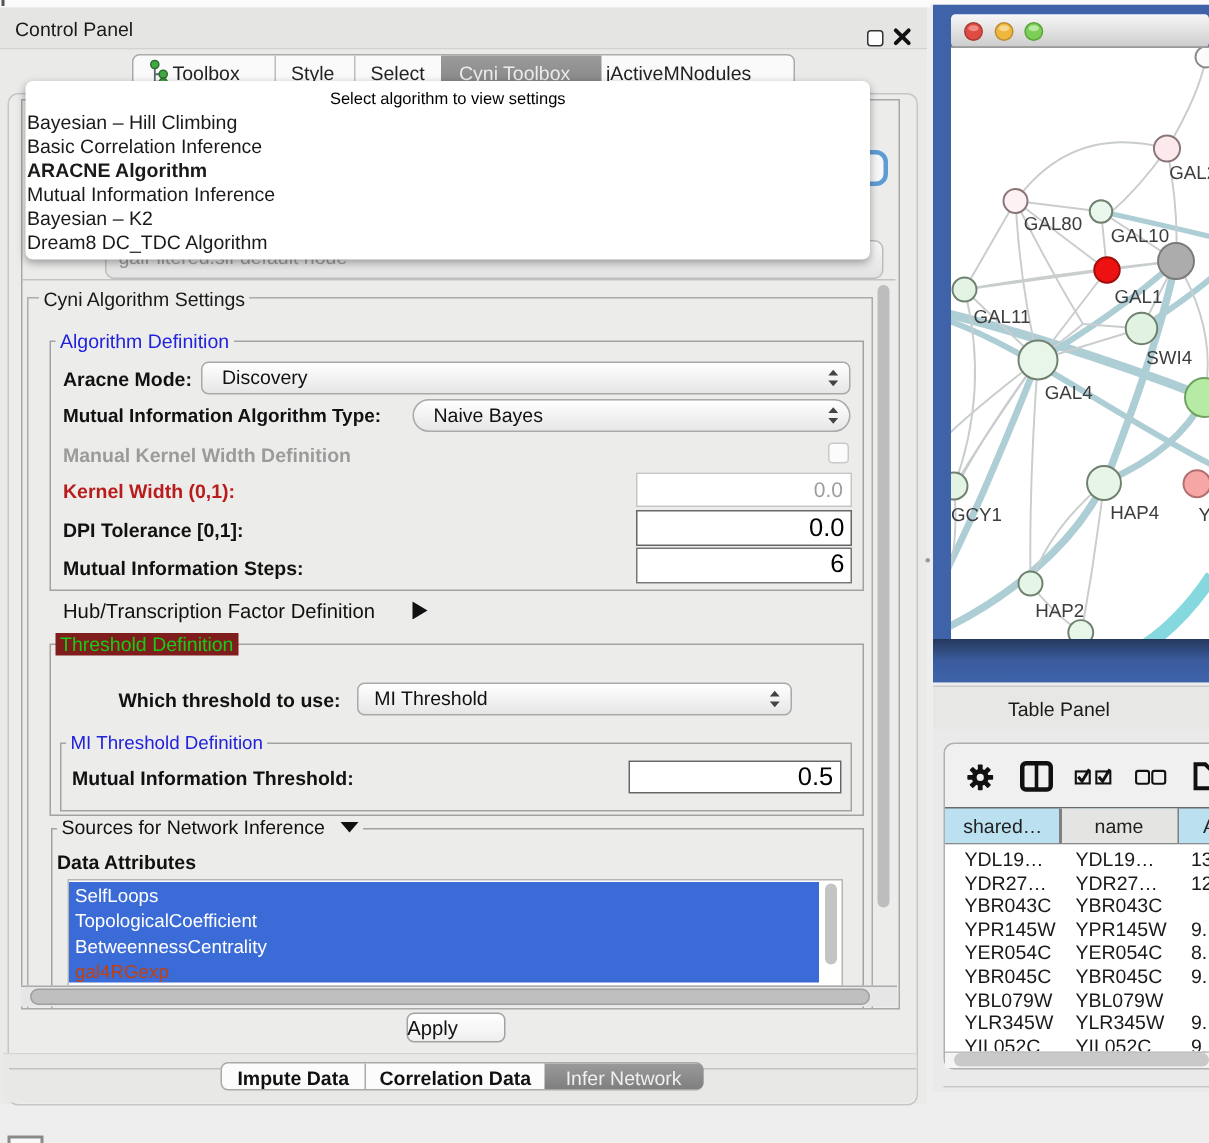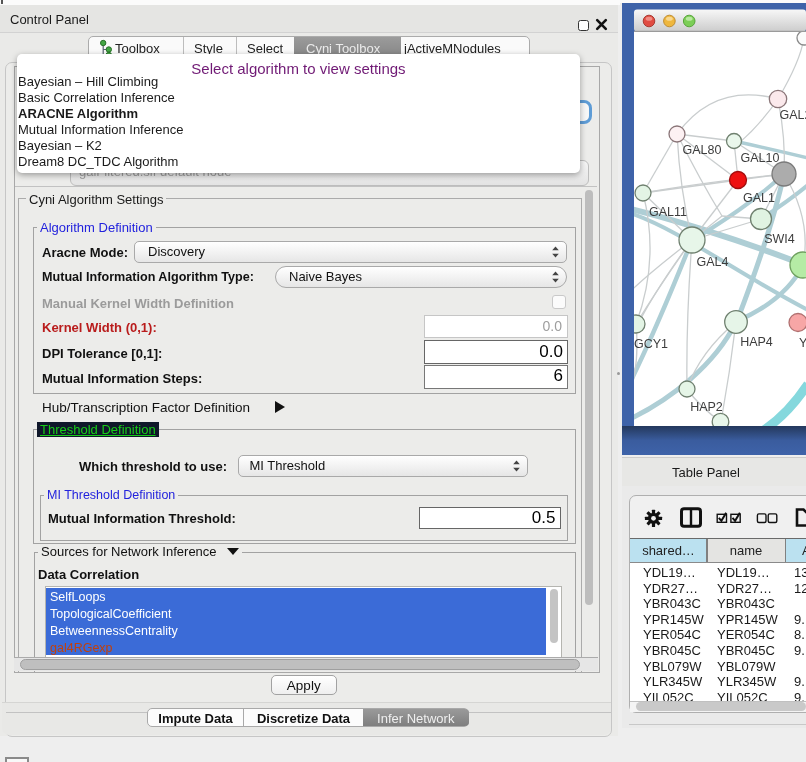--- a/index.html
+++ b/index.html
@@ -79,73 +79,73 @@
 <div class="abs" style="left:424px;top:339.5px;width:144px;height:24.5px;background:#FFF;border:1.6px solid #666;font-size:17px;color:#000;text-align:right;line-height:21px;padding-right:4px;box-sizing:border-box;">0.0</div>
 <div class="abs bold" style="left:42px;top:371px;font-size:13px;color:#111;">Mutual Information Steps:</div>
 <div class="abs" style="left:424px;top:365px;width:144px;height:23.5px;background:#FFF;border:1.4px solid #777;font-size:17px;color:#000;text-align:right;line-height:20.5px;padding-right:4px;box-sizing:border-box;">6</div>
 
 <div class="abs" style="left:42px;top:400px;font-size:13.5px;color:#111;">Hub/Transcription Factor Definition</div>
 <svg class="abs" style="left:274px;top:401px;" width="12" height="12" viewBox="0 0 12 12">
     <path d="M1 0 L11 6 L1 12 Z" fill="#111"></path>
   </svg>
 
 <div class="abs" style="left:33px;top:429px;width:541px;height:113px;border:1px solid #A2A2A2;"></div>
-<div class="abs" style="left:37px;top:429px;background:#0f172a;padding:0 3px;font-size:13px;color:#17CC17;margin-top:-7px;text-decoration:underline;">Threshold Definition</div>
+<div class="abs" style="left:37px;top:429px;background:#7f1d1d;padding:0 3px;font-size:13px;color:#17CC17;margin-top:-7px;">Threshold Definition</div>
 
 <div class="abs bold" style="left:0;top:459px;width:227px;text-align:right;font-size:13px;color:#111;">Which threshold to use:</div>
 <div class="abs combo" style="left:237.5px;top:455px;width:288px;height:20px;background:linear-gradient(#FFFFFF,#E6E6E6);border:1px solid #A9A9A9;border-radius:5px;">
   <div class="abs" style="left:11px;top:2px;font-size:13px;color:#111;">MI Threshold</div>
   <svg class="abs" style="right:6px;top:4px;" width="9" height="12" viewBox="0 0 9 12">
       <path d="M4.5 0.5 L7.8 4.3 L1.2 4.3 Z M4.5 11.5 L7.8 7.7 L1.2 7.7 Z" fill="#444"></path>
     </svg>
 </div>
 
 <div class="abs" style="left:40px;top:495px;width:526px;height:44px;border:1px solid #A2A2A2;"></div>
 <div class="abs" style="left:44px;top:495px;background:#ECECEA;padding:0 3px;font-size:12.5px;color:#2222DD;margin-top:-7px;">MI Threshold Definition</div>
 <div class="abs bold" style="left:48px;top:511px;font-size:13px;color:#111;text-align:center;">Mutual Information Threshold:</div>
 <div class="abs" style="left:419px;top:506.5px;width:141.5px;height:22.5px;background:#FFF;border:1.4px solid #666;font-size:17px;color:#000;text-align:right;line-height:19.5px;padding-right:4px;box-sizing:border-box;">0.5</div>
 
 <div class="abs" style="left:34px;top:552px;width:539.5px;height:119px;border:1px solid #A2A2A2;border-bottom:none;"></div>
 <div class="abs" style="left:38px;top:552px;background:#ECECEA;padding:0 3px;font-size:13px;color:#111;margin-top:-8px;text-align:right;">Sources for Network Inference <span style="display:inline-block;width:0;height:0;border-left:6.5px solid transparent;border-right:6.5px solid transparent;border-top:7px solid #111;vertical-align:middle;margin-left:7px;margin-top:-2px;"></span></div>
-<div class="abs bold" style="left:38px;top:567px;font-size:13px;color:#111;">Data Correlation</div>
+<div class="abs bold" style="left:38px;top:567px;font-size:13px;color:#111;">Data Attributes</div>
 
 <div class="abs" style="left:45px;top:586px;width:515px;height:70px;background:#FFF;border:1px solid #B5B5B0;"></div>
 <div class="abs" style="left:46px;top:587.5px;width:499.5px;height:67px;background:#3B6BD7;"></div>
 <div class="abs" style="left:50px;top:590px;font-size:12.5px;color:#FFF;">SelfLoops</div>
 <div class="abs" style="left:50px;top:607px;font-size:12.5px;color:#FFF;">TopologicalCoefficient</div>
 <div class="abs" style="left:50px;top:624px;font-size:12.5px;color:#FFF;">BetweennessCentrality</div>
 <div class="abs" style="left:50px;top:641px;font-size:12.5px;color:#c2410c;">gal4RGexp</div>
 <div class="abs" style="left:549.5px;top:589px;width:8.5px;height:54px;background:#C4C4C4;border-radius:4.5px;"></div>
 
 <div class="abs" style="left:14px;top:657px;width:584px;height:14px;background:#E6E6E6;border-top:1px solid #ABABAB;box-sizing:border-box;"></div>
 <div class="abs" style="left:20px;top:658.5px;width:560px;height:11px;background:#BFBFBF;border:1px solid #9F9F9F;border-radius:6px;box-sizing:border-box;"></div>
 
-<div class="abs" style="left:270.5px;top:674.5px;width:66.5px;height:20px;background:linear-gradient(#FFFFFF,#EFEFEF);border:1px solid #A2A2A2;border-radius:5px;font-size:13.5px;color:#111;text-align:center;line-height:19px;box-sizing:border-box;">Apply</div>
+<div class="abs" style="left:270.5px;top:674.5px;width:66.5px;height:20px;background:linear-gradient(#FFFFFF,#EFEFEF);border:1px solid #A2A2A2;border-radius:5px;font-size:13.5px;color:#111;line-height:19px;box-sizing:border-box;">Apply</div>
 
 <div class="abs" style="left:2px;top:702px;width:609px;height:33px;background:#E8E8E6;border-top:1px solid #D5D5D3;box-sizing:border-box;border-radius:0 0 7px 7px;"></div>
 <div class="abs" style="left:6px;top:712px;width:141px;height:1px;background:#C2C2C2;"></div>
 <div class="abs" style="left:468px;top:712px;width:143px;height:1px;background:#C2C2C2;"></div>
 <div class="abs bold" style="left:146.5px;top:708px;width:322px;height:19px;background:#FCFCFC;border:1px solid #A9A9A9;border-radius:5px;box-sizing:border-box;font-size:13px;color:#111;">
   <div class="abs" style="left:95.5px;top:0;width:1px;height:17px;background:#A9A9A9;"></div>
   <div class="abs" style="left:215.5px;top:0;width:105.5px;height:17px;background:linear-gradient(#9A9A9A,#7F7F7F);border-radius:0 4px 4px 0;"></div>
   <div class="abs" style="left:0;top:1.5px;width:96px;text-align:center;">Impute Data</div>
-  <div class="abs" style="left:96px;top:1.5px;width:120px;text-align:center;">Discretize Data</div>
+  <div class="abs" style="left:96px;top:1.5px;width:120px;text-align:center;">Correlation Data</div>
   <div class="abs" style="left:215.5px;top:1.5px;width:105.5px;text-align:center;color:#EFEFEF;font-weight:normal;">Infer Network</div>
 </div>
 
 <div class="abs" style="left:15px;top:186px;width:582px;height:1px;background:#C2C2C2;"></div>
 
 <div class="abs" style="left:540px;top:100px;width:46px;height:18px;border:3px solid #5E9CD6;border-radius:8px;background:#F7F7F7;"></div>
 
 <div class="abs" style="left:70px;top:160px;width:517px;height:24px;border-radius:6px;border:1px solid #BDBDBD;background:linear-gradient(#F6F6F6,#E3E3E3);">
   <div class="abs" style="left:8px;top:3px;font-size:13px;color:#9E9E9E;">galFiltered.sif default node</div>
 </div>
 
 <div class="abs" style="left:17px;top:54px;width:563px;height:119px;background:#FFFFFF;border-radius:5px;box-shadow:0 2px 6px rgba(0,0,0,0.35);"></div>
-<div class="abs" style="left:17px;top:60px;width:563px;text-align:center;font-size:15px;color:#701a75;">Select algorithm to view settings</div>
+<div class="abs" style="left:17px;top:60px;width:563px;text-align:center;font-size:11px;color:#000000;">Select algorithm to view settings</div>
 <div class="abs" style="left:18px;top:74px;font-size:13px;color:#1A1A1A;">Bayesian – Hill Climbing</div>
 <div class="abs" style="left:18px;top:90px;font-size:13px;color:#1A1A1A;">Basic Correlation Inference</div>
 <div class="abs bold" style="left:18px;top:106px;font-size:13px;color:#1A1A1A;">ARACNE Algorithm</div>
 <div class="abs" style="left:18px;top:122px;font-size:13px;color:#1A1A1A;">Mutual Information Inference</div>
 <div class="abs" style="left:18px;top:138px;font-size:13px;color:#1A1A1A;">Bayesian – K2</div>
 <div class="abs" style="left:18px;top:154px;font-size:13px;color:#1A1A1A;">Dream8 DC_TDC Algorithm</div>
 
 <div class="abs" style="left:5px;top:757px;width:20px;height:14px;border:2px solid #8A8A8A;background:#F8F8F8;"></div>
 
 <div class="abs" style="left:617px;top:372px;width:3px;height:3px;border-radius:50%;background:#999;"></div>

